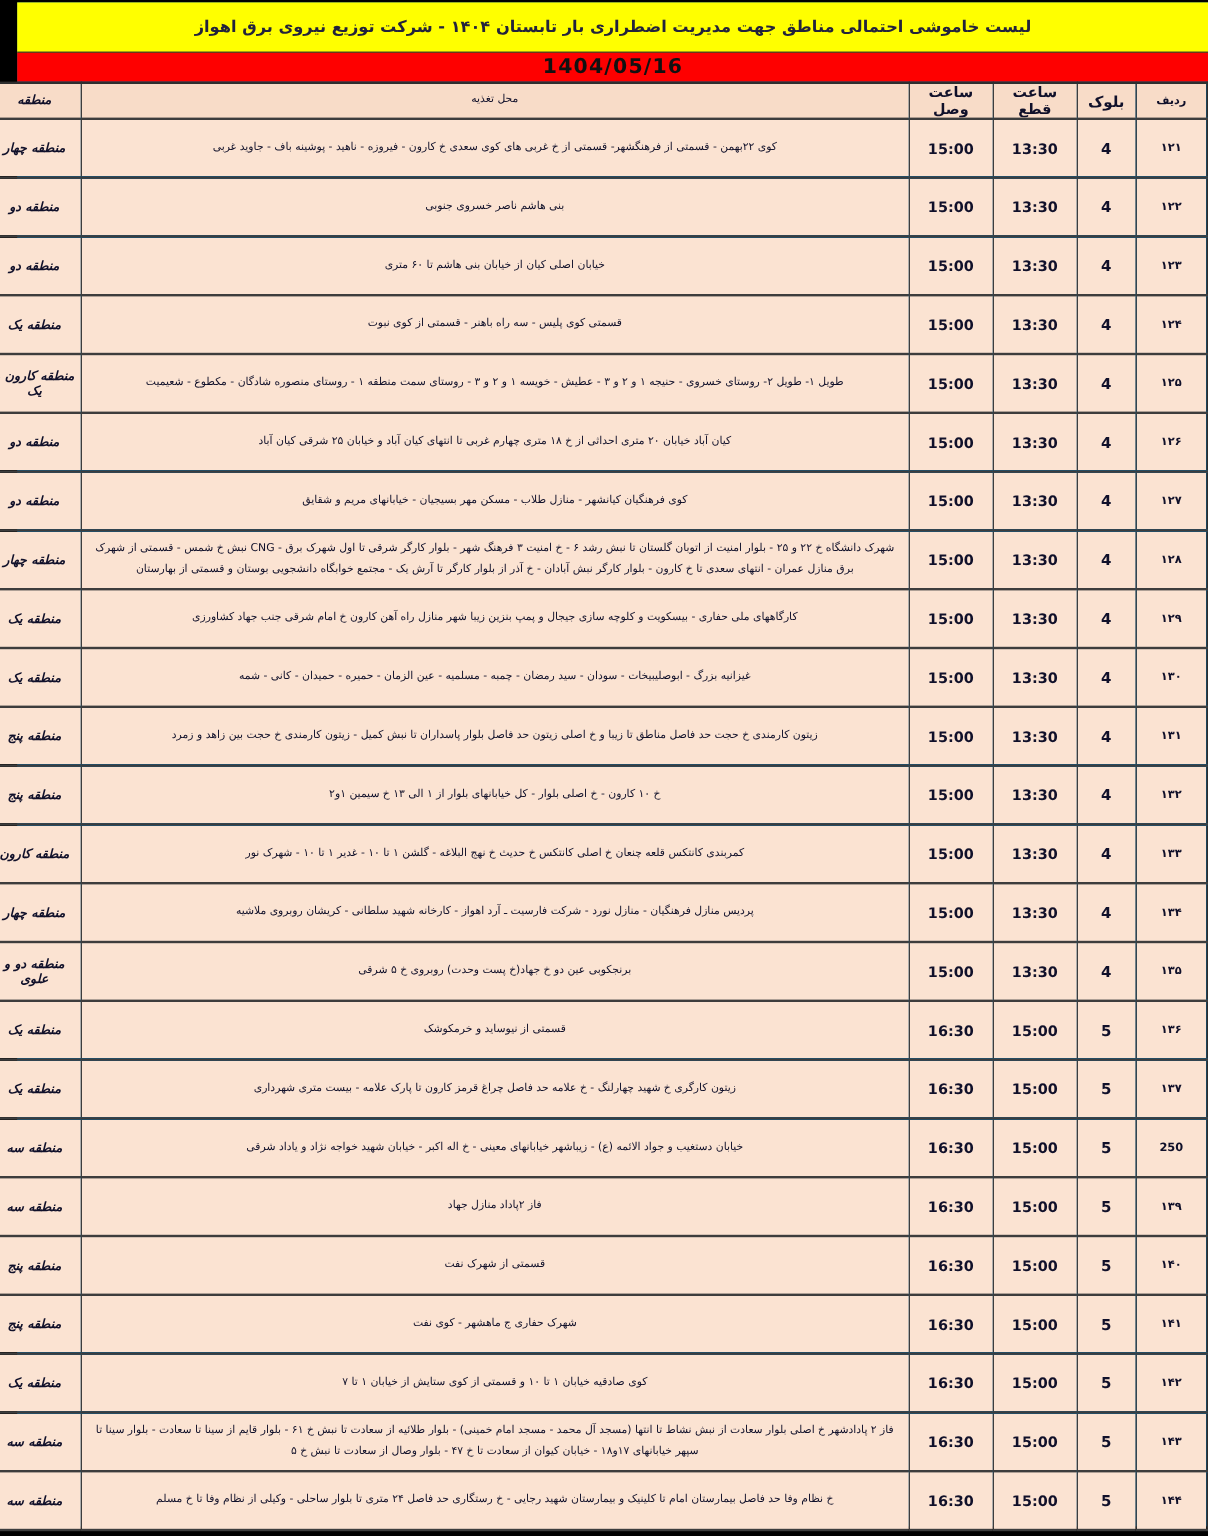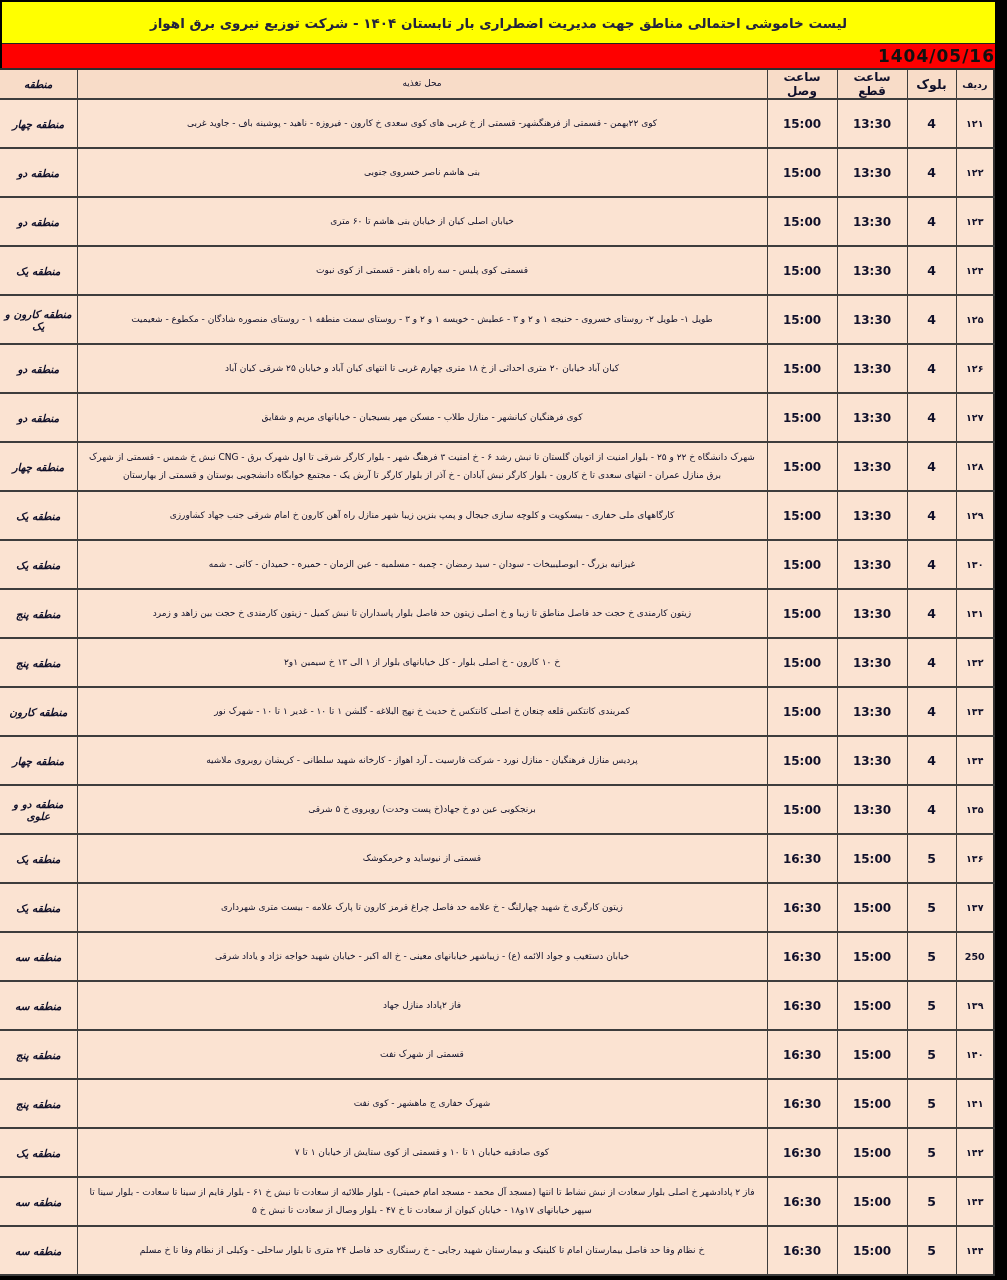--- a/index.html
+++ b/index.html
@@ -4,37 +4,37 @@
 <style>
   * { margin: 0; padding: 0; box-sizing: border-box; }
   body {
     width: 1007px; height: 1280px;
     background: #000;
     font-family: "DejaVu Sans", sans-serif;
     position: relative;
     overflow: hidden;
   }
   .sheet {
-    position: absolute; top: 2px; right: 12px;
+    position: absolute; top: 2px; right: 0;
     width: 993px; height: 1270px;
     background: #0369a1;
     direction: rtl;
   }
   .title-bar {
     height: 42px;
     background: #ffff00;
     border-bottom: 1px solid #222;
     display: flex; align-items: center; justify-content: center;
     color: #23233c;
     font-size: 13.5px; font-weight: bold;
   }
   .date-bar {
     height: 24px;
     background: #fe0000;
-    display: flex; align-items: center; justify-content: flex-end;
+    display: flex; align-items: center; justify-content: center;
     color: #111;
     font-size: 17px; font-weight: bold;
     letter-spacing: 1px;
     direction: ltr;
   }
   table {
     width: 100%;
     border-collapse: collapse;
     table-layout: fixed;
     border: 2px solid #2e2e2e;
@@ -43,21 +43,21 @@
     border: 1px solid #3d3d3d;
     text-align: center;
     vertical-align: middle;
     color: #10102a;
     overflow: hidden;
   }
   thead tr { height: 27px; background: #f8dcc8; }
   th { font-size: 10px; font-weight: bold; }
   tbody tr { height: 49px; background: #fbe3d2; }
   tbody td { border-top-width: 2px; border-bottom-width: 2px; }
-  .c-rowno  { width: 38px; font-size: 9.5px; font-weight: bold; }
+  .c-rowno  { width: 60px; font-size: 9.5px; font-weight: bold; }
   .c-block  { width: 49px; font-size: 12.5px; font-weight: bold; }
   .c-time   { width: 70px; font-size: 12px; font-weight: bold; direction: ltr; }
   .c-loc    { width: 690px; font-size: 9px; font-weight: normal; padding: 2px 10px; line-height: 1.9; }
   .c-region { width: 78px; font-size: 10.5px; font-weight: bold; padding: 0 3px; font-style: italic; }
 </style>
 </head>
 <body>
 
 <div class="sheet">
 

